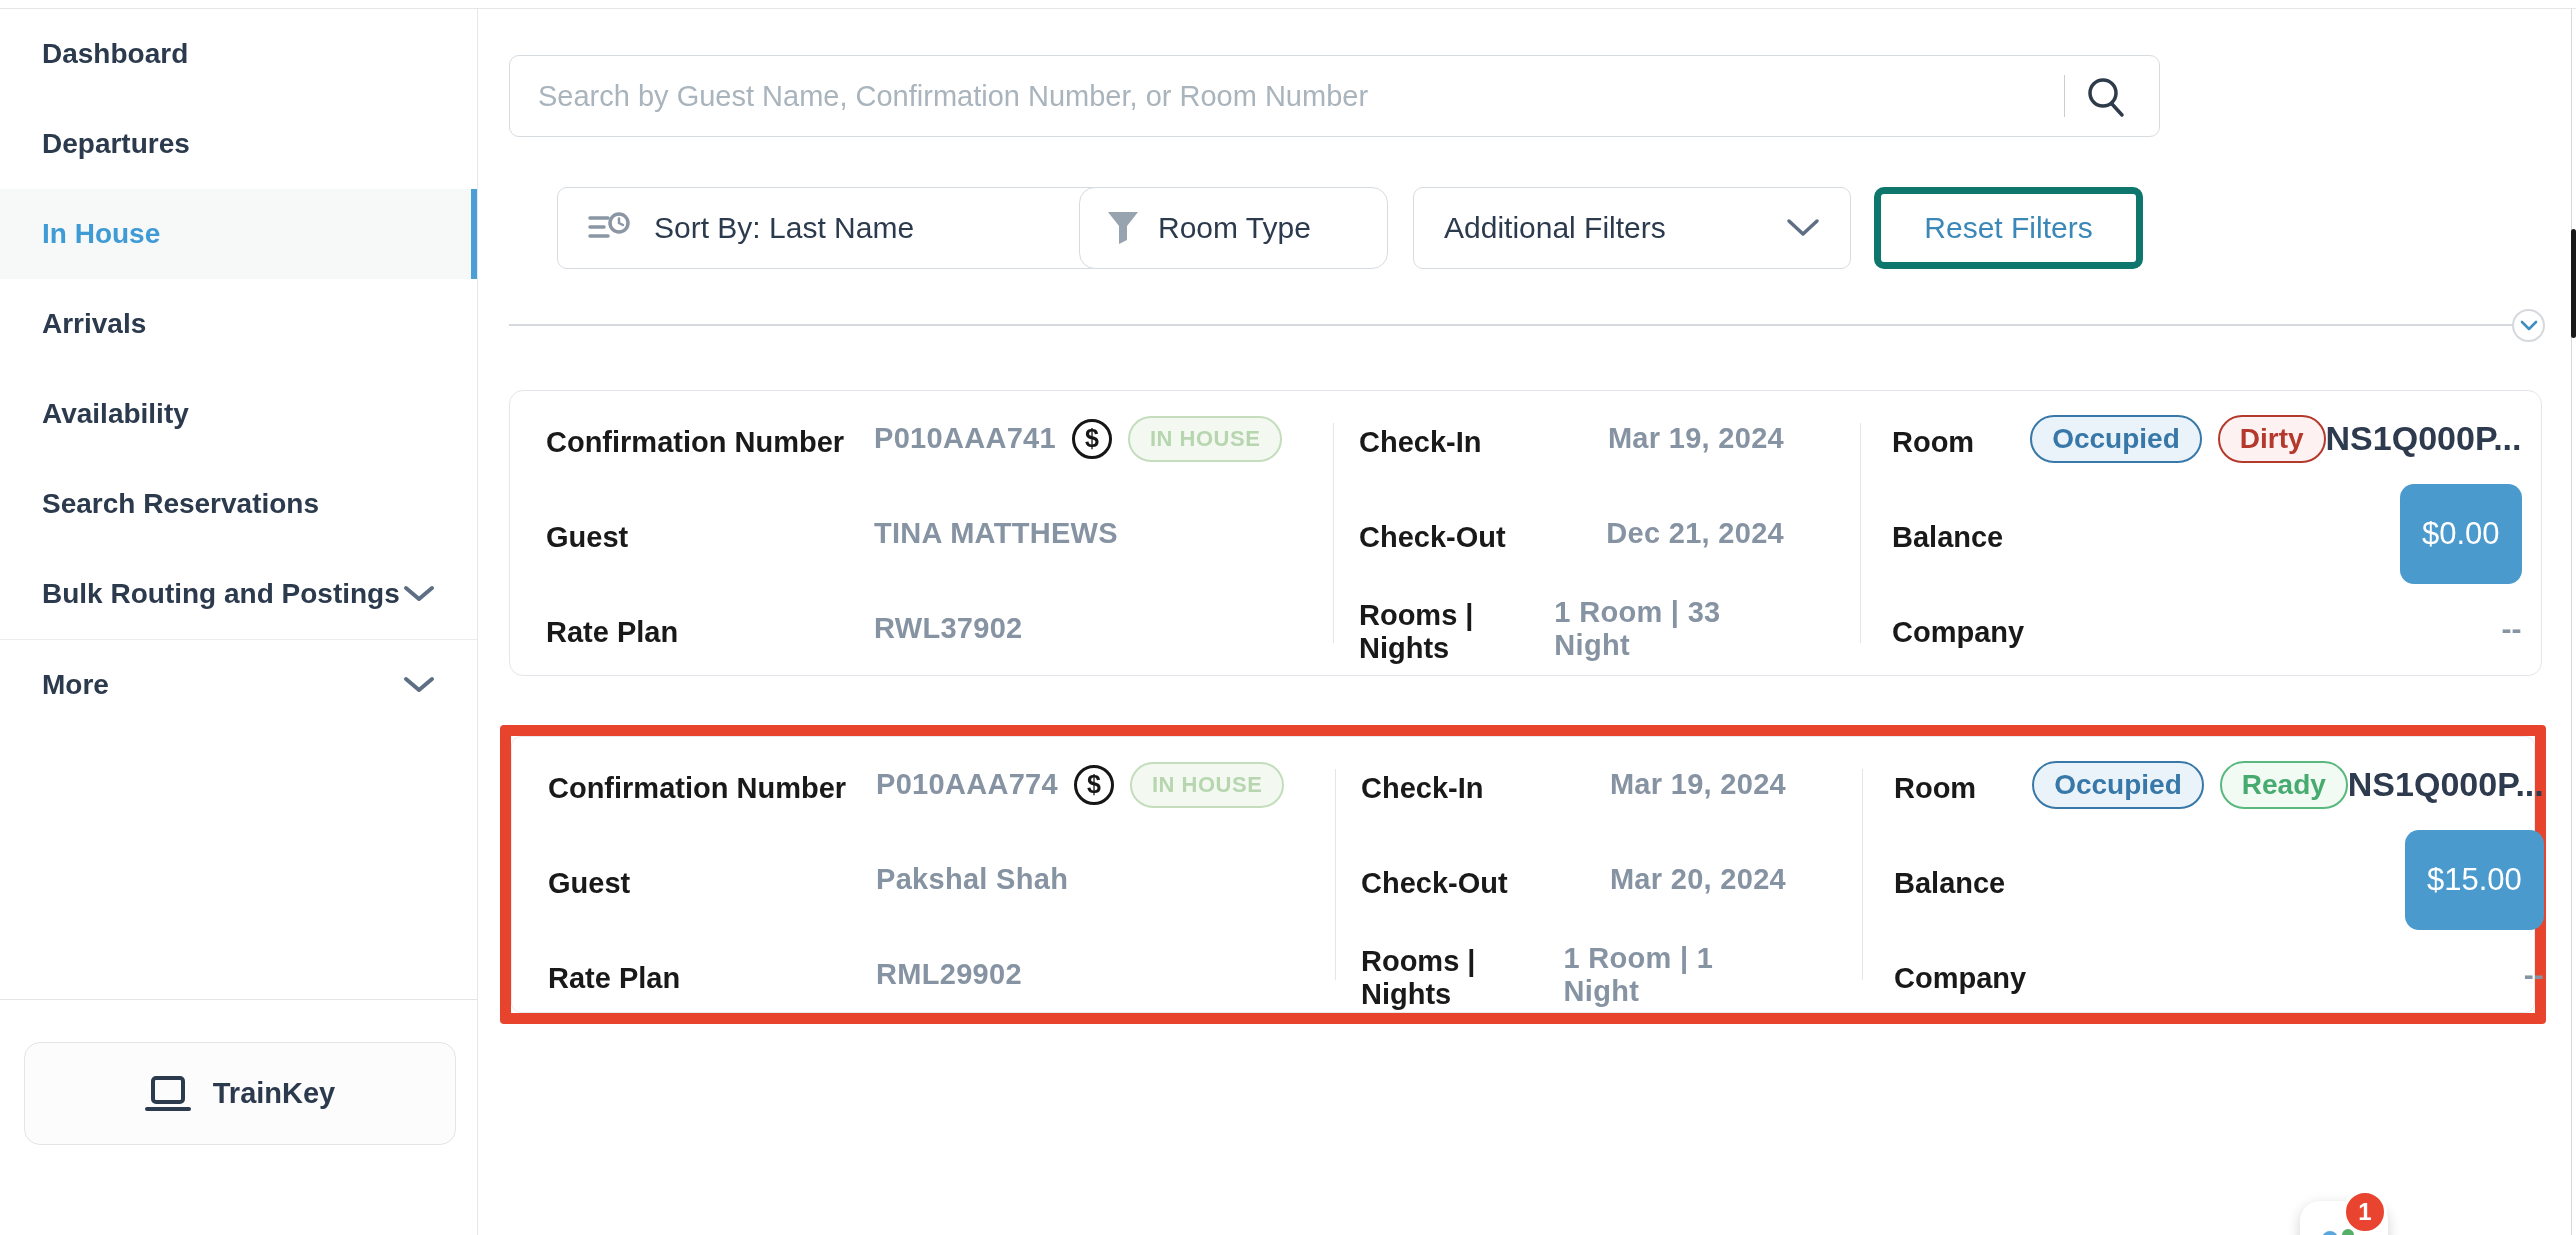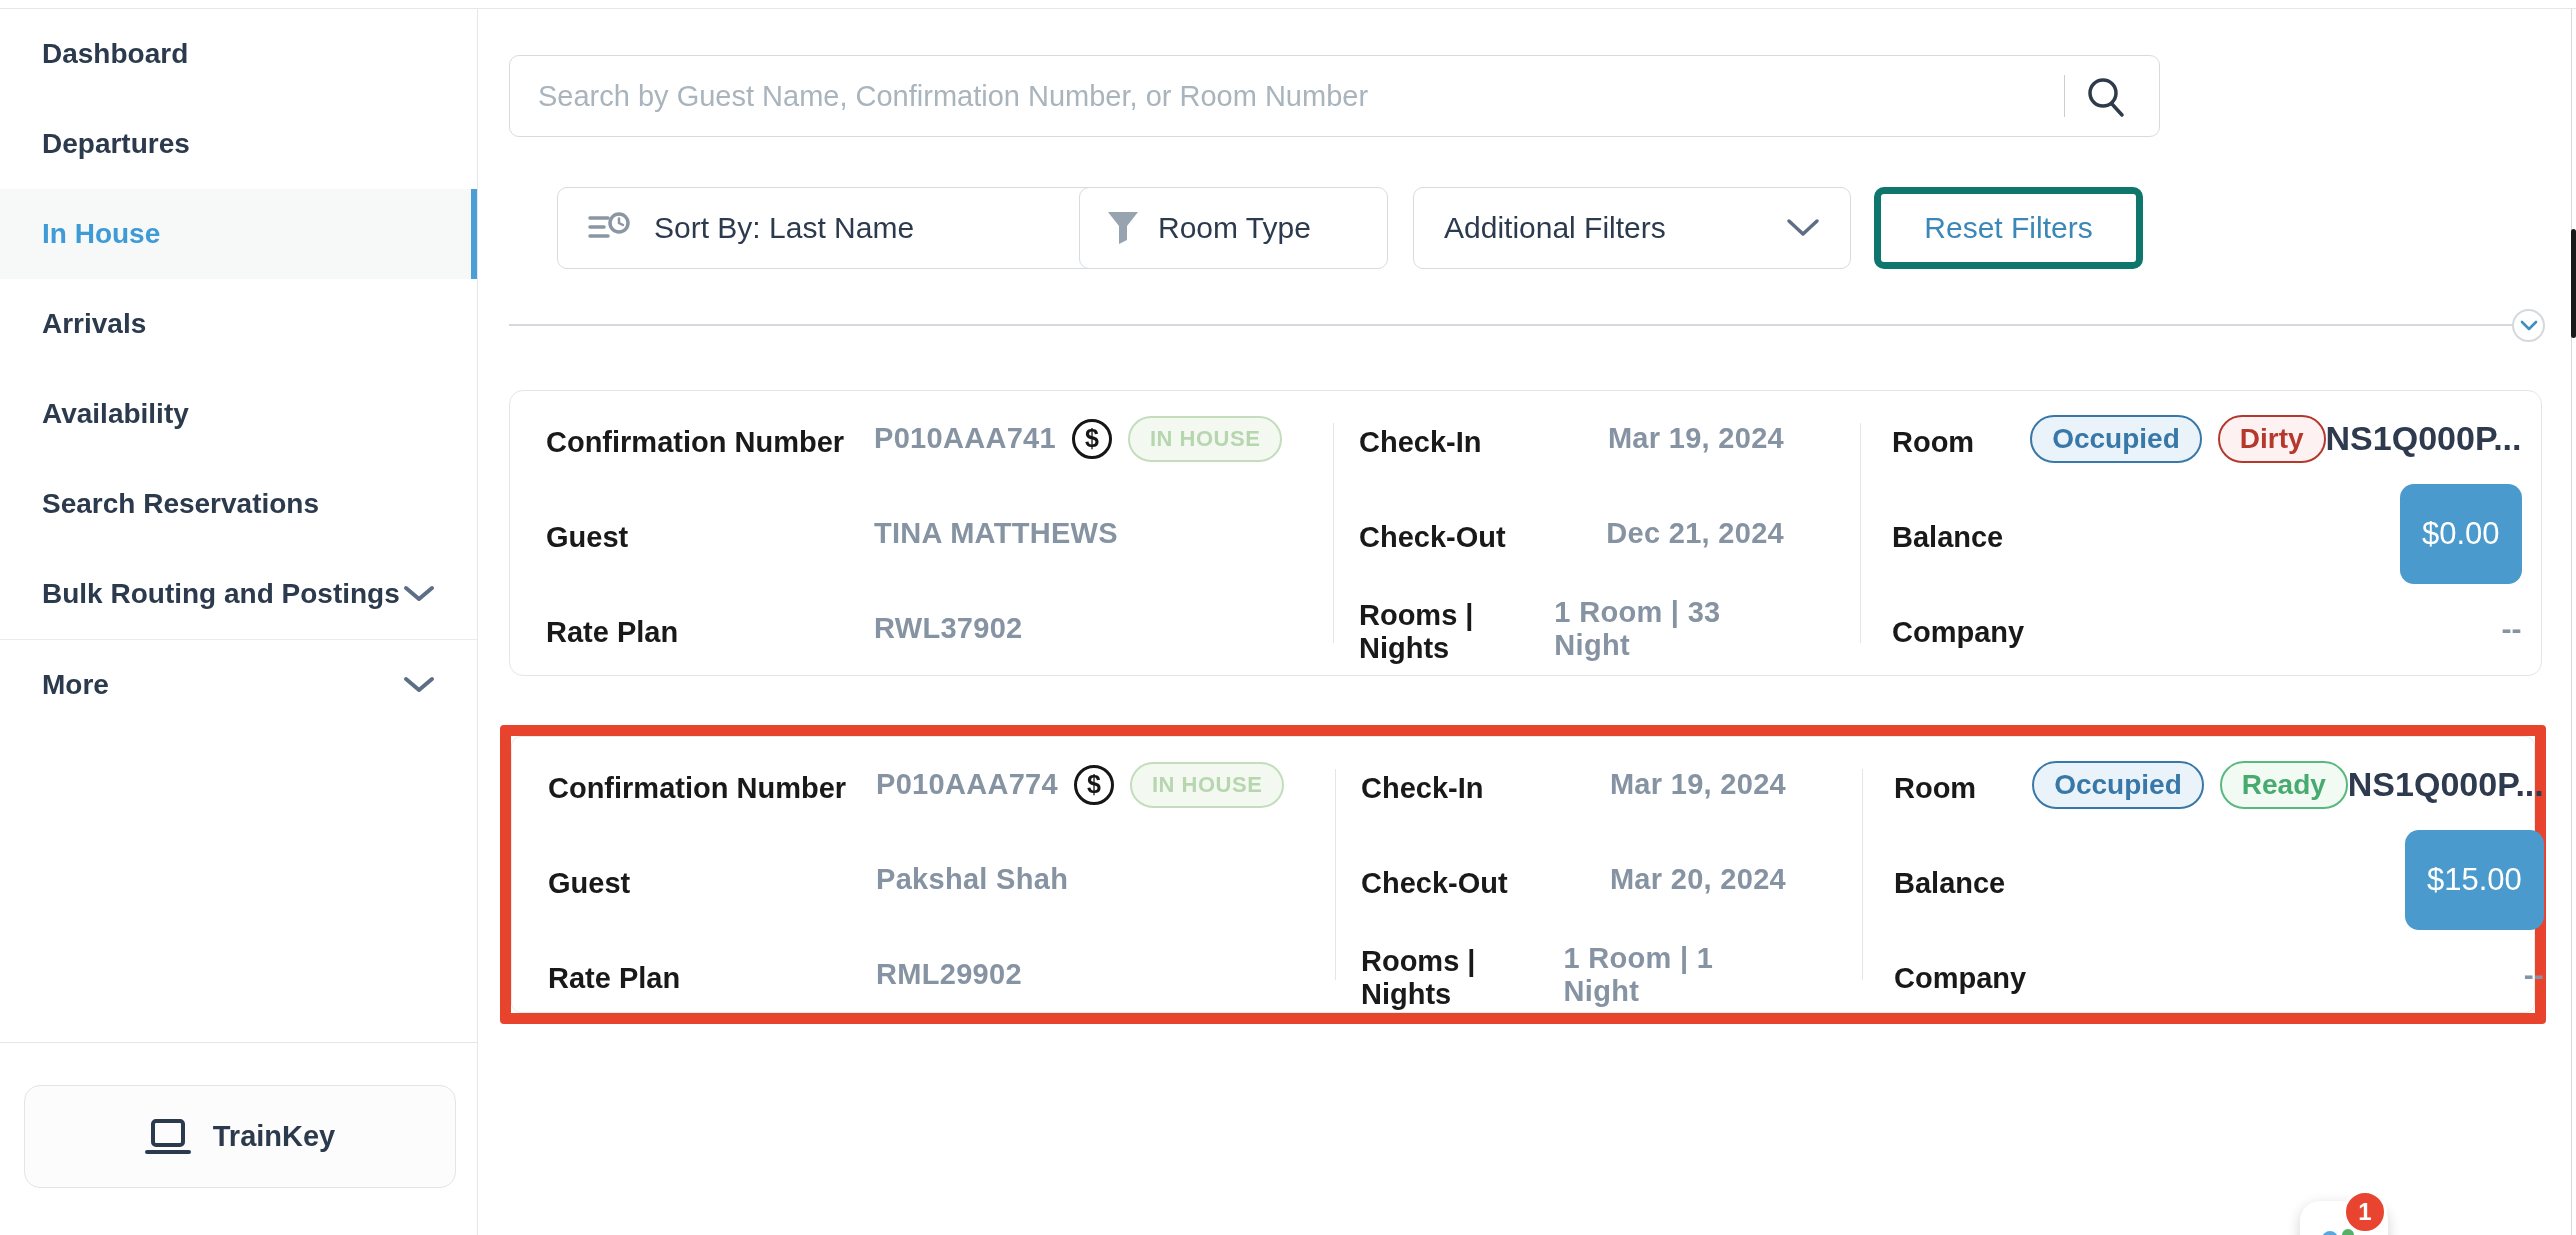--- a/index.html
+++ b/index.html
@@ -12,21 +12,21 @@
   
   .sidebar { position:absolute; left:0; top:9px; width:478px; height:1226px;
     border-right:1px solid #e7e7e7; background:#fff; }
   .nav-item { position:relative; height:90px; display:flex; align-items:center;
     justify-content:space-between; padding:0 42px; cursor:pointer;
     font-size:28px; font-weight:600; color:#2c3a4d; }
   .nav-item.active { background:#f7f8f8; color:#3f9bd5; border-right:6px solid #4c9ed6; }
   .nav-divider { height:1px; background:#ececec; margin:0; }
   .chev-svg { flex:0 0 auto; }
 
-  .sidebar-bottom { position:absolute; left:0; bottom:0; width:477px; height:193px;
+  .sidebar-bottom { position:absolute; left:0; bottom:0; width:477px; height:236px;
     border-top:1px solid #e5e5e5; background:#fff; }
   .trainkey-btn { position:absolute; left:24px; top:42px; width:432px; height:103px;
     border:1px solid #e4e4e4; border-radius:16px; background:#fcfcfc;
     display:flex; align-items:center; justify-content:center; gap:22px; cursor:pointer;
     font-size:29px; font-weight:700; color:#2c3a4d; }
 
   
   .search-wrap { position:absolute; left:509px; top:55px; width:1651px; height:82px; }
   .search-input { width:100%; height:100%; border:1px solid #d6dbe0; border-radius:10px;
     padding:0 149px 0 28px; font-size:29px; color:#33404d; background:#fff;
@@ -38,21 +38,21 @@
   .adv-btn { position:absolute; left:2202px; top:55px; width:340px; height:82px;
     background:#4c9ed6; border:none; border-radius:9px; color:#fff; font-size:30px;
     font-weight:500; cursor:pointer; font-family:"Liberation Sans", sans-serif; }
 
   
   .fbtn { position:absolute; top:187px; height:82px; background:#fff;
     border:1px solid #d6dbe0; border-radius:10px; display:flex; align-items:center;
     font-size:30px; color:#2c3a4d; cursor:pointer; font-family:"Liberation Sans", sans-serif; }
   .fbtn .txt { font-weight:500; }
   .btn-sort { left:509px; width:547px; padding-left:30px; gap:22px;margin-left:48px; }
-  .btn-roomtype { left:1079px; width:309px; padding-left:26px; gap:18px; }
+  .btn-roomtype { left:1079px; width:309px; padding-left:26px; gap:18px;border-radius:16px; }
   .btn-addl { left:1413px; width:438px; padding:0 30px; justify-content:space-between; }
   .btn-reset { left:1874px; width:269px; justify-content:center;
     border:7px solid #0f766e; color:#3a87b8; font-weight:500; }
 
   
   .hr-line { position:absolute; left:509px; top:324px; width:2003px; height:2px; background:#d5d9dd; }
   .hr-toggle { position:absolute; left:2512px; top:309px; width:33px; height:33px;
     border:2px solid #d5d9dd; border-radius:50%; background:#fff; display:flex;
     align-items:center; justify-content:center; cursor:pointer; }
 

